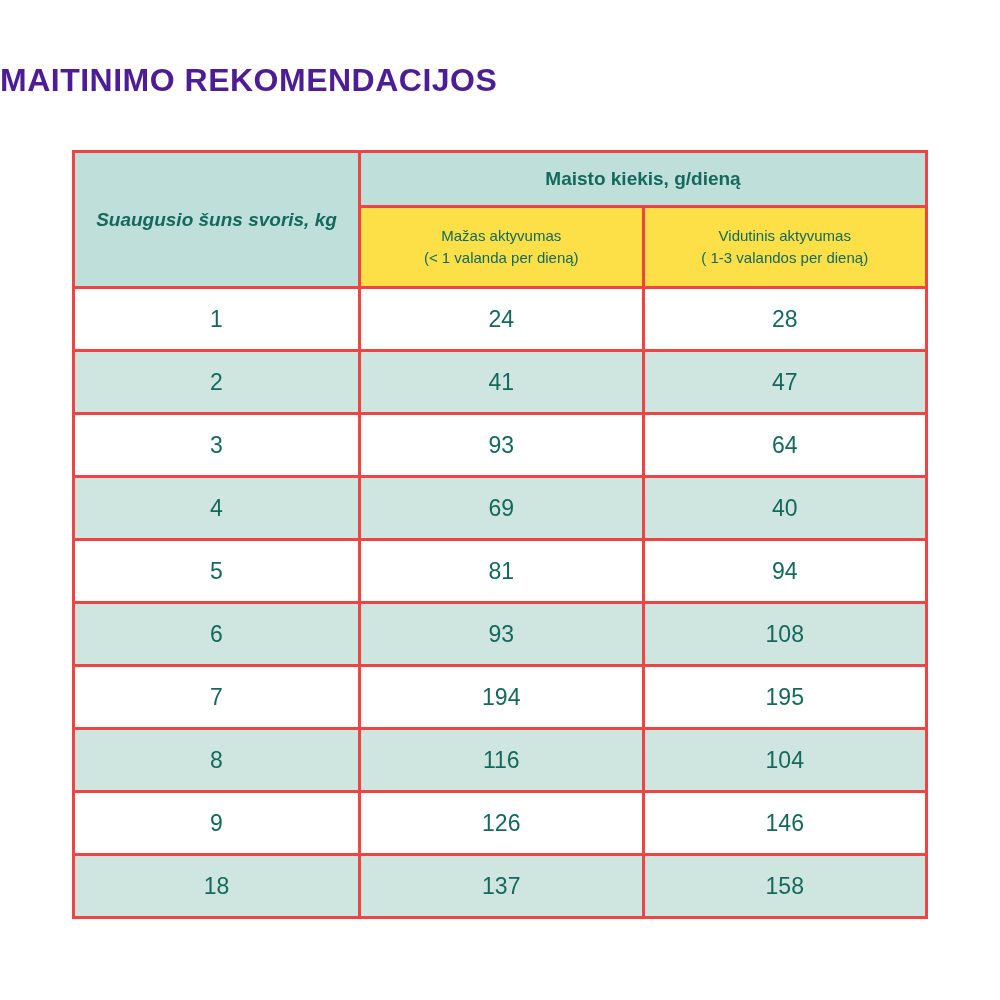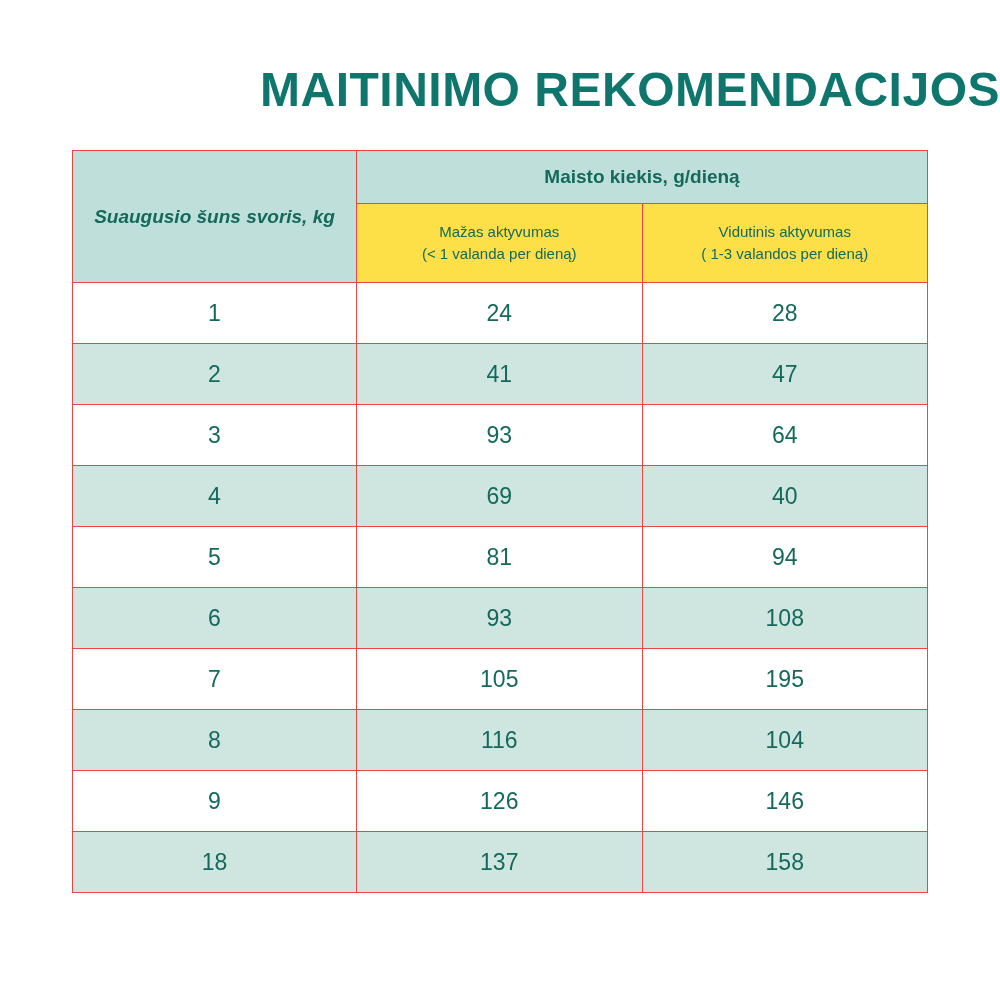--- a/index.html
+++ b/index.html
@@ -18,39 +18,39 @@
     position: relative;
     width: 1000px;
     height: 1000px;
     box-sizing: border-box;
   }
   .title {
     position: absolute;
     top: 62px;
     left: 0;
     width: 1000px;
-    text-align: right;
-    font-size: 48px;
+    text-align: left;
+    font-size: 32px;
     font-weight: bold;
     letter-spacing: 0.5px;
-    color: #0f766e;
+    color: #4c1d95;
   }
   .table-wrap {
     position: absolute;
     top: 150px;
     left: 72px;
     width: 856px;
   }
   table.feeding {
     border-collapse: collapse;
     width: 856px;
     table-layout: fixed;
   }
   table.feeding td, table.feeding th {
-    border: 1px solid #ef4444;
+    border: 3px solid #ef4444;
     padding: 0;
     text-align: center;
     vertical-align: middle;
     color: #14695c;
   }
   th.hdr {
     background: #bfe0da;
     font-weight: bold;
   }
   th.weight-hdr {
@@ -138,21 +138,21 @@
           <td class="cell">81</td>
           <td class="cell">94</td>
         </tr>
         <tr class="row-even">
           <td class="cell">6</td>
           <td class="cell">93</td>
           <td class="cell">108</td>
         </tr>
         <tr class="row-odd">
           <td class="cell">7</td>
-          <td class="cell">105</td>
+          <td class="cell">194</td>
           <td class="cell">195</td>
         </tr>
         <tr class="row-even">
           <td class="cell">8</td>
           <td class="cell">116</td>
           <td class="cell">104</td>
         </tr>
         <tr class="row-odd">
           <td class="cell">9</td>
           <td class="cell">126</td>

